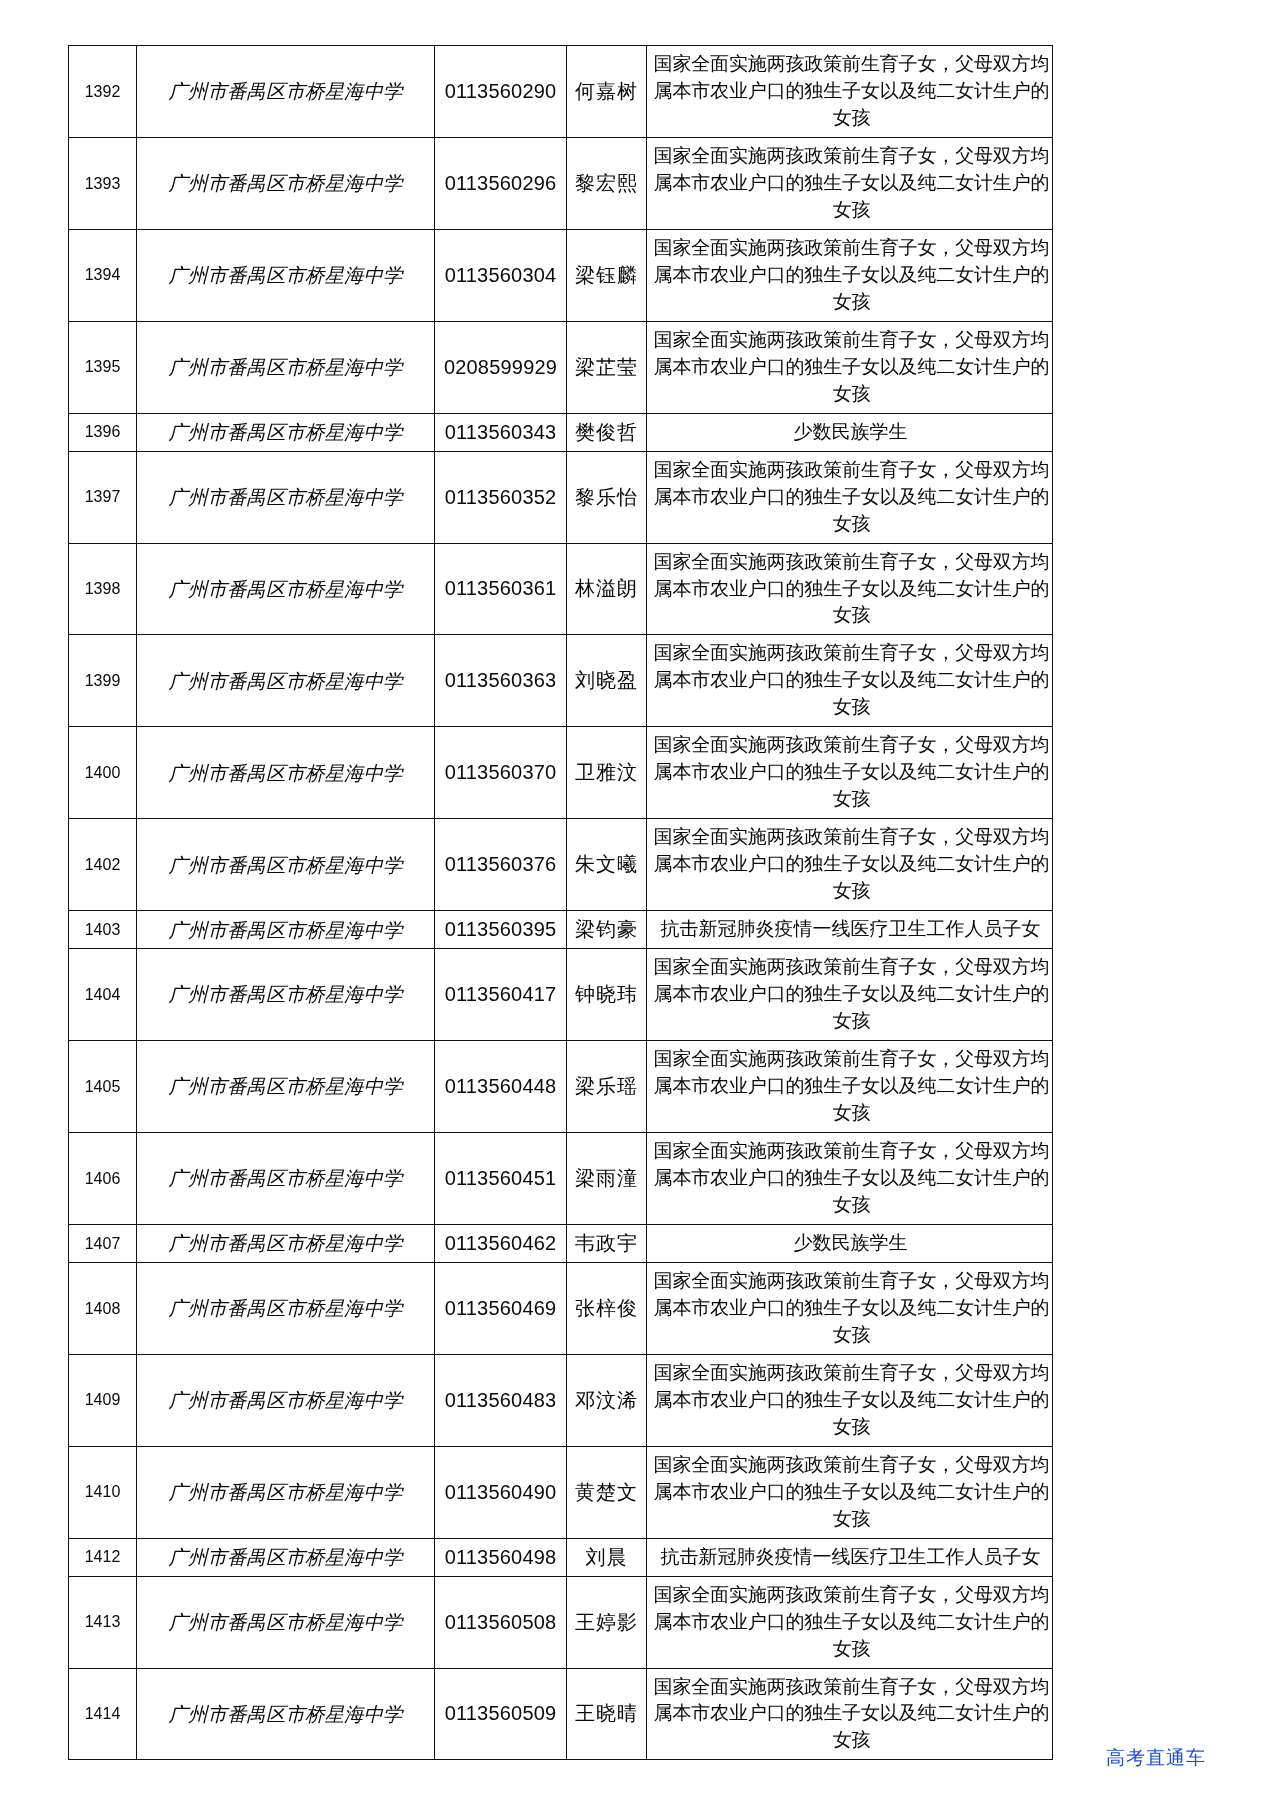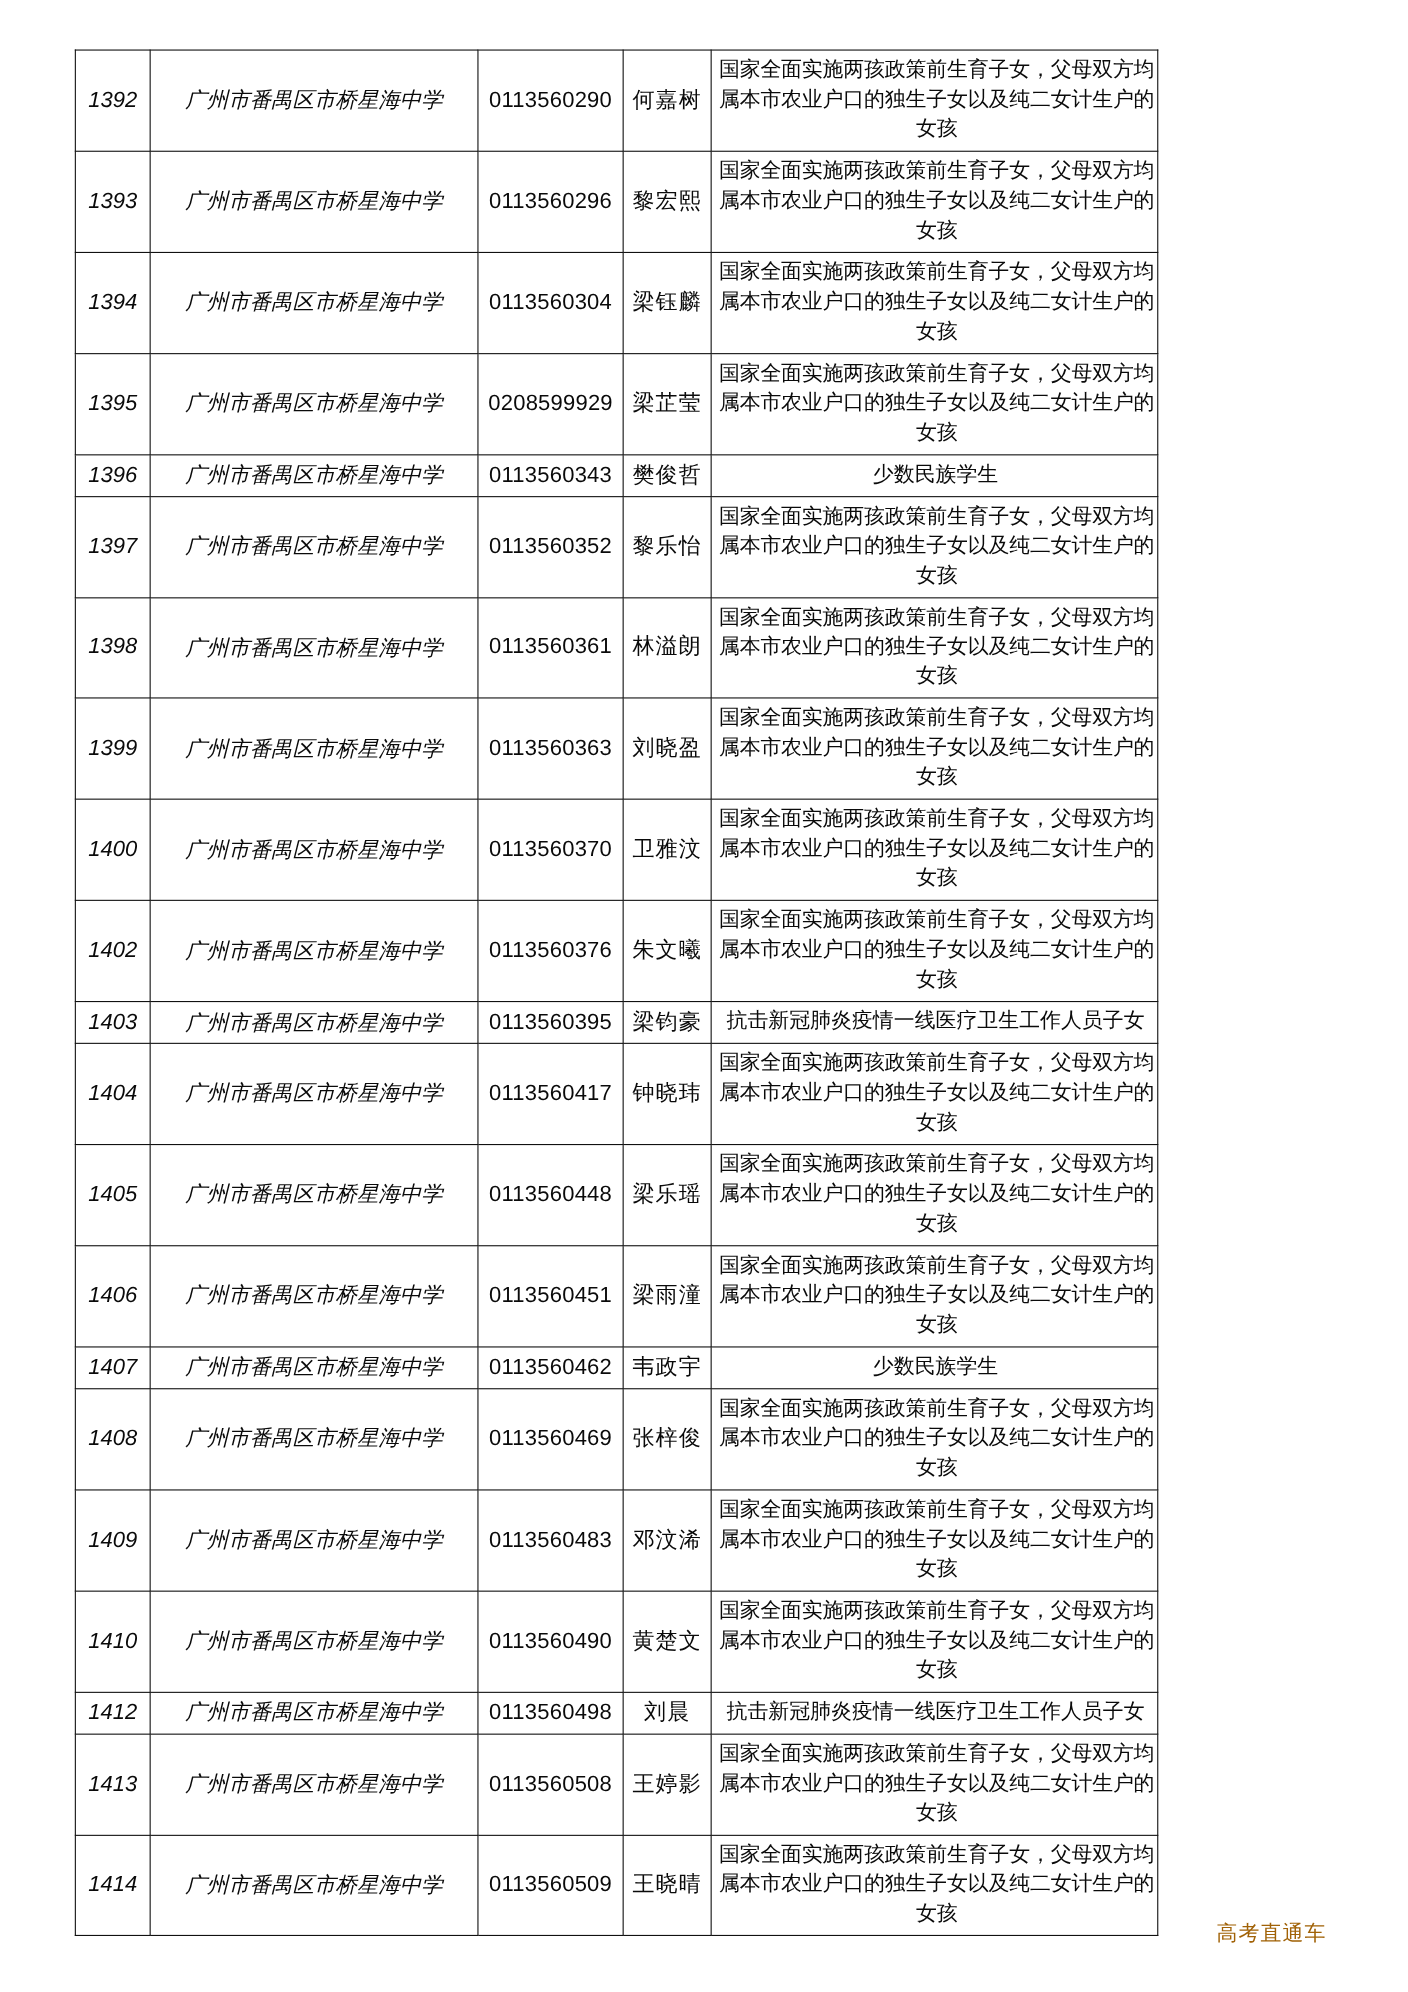--- a/index.html
+++ b/index.html
@@ -51,21 +51,21 @@
     display: flex;
     align-items: center;
     justify-content: center;
     min-height: 36px;
     padding: 5px 2px;
     font-size: 19px;
     line-height: 1.35;
     text-align: center;
     white-space: nowrap;
   }
-  .cell.idx   { font-size: 20px; font-style: italic; }
+  .cell.idx   { font-size: 16px; }
   .cell.school{ font-size: 19.5px; font-style: italic; }
   .cell.id    { font-size: 20px; letter-spacing: 0.2px; text-align: right; }
   .cell.name  { font-size: 20px; letter-spacing: 1px; }
   .cell.desc  {
     white-space: normal;
     padding: 5px 2px 5px 4px;
     font-size: 19px;
     line-height: 1.42;
     text-align: center;
   }
@@ -77,21 +77,21 @@
     letter-spacing: -0.15px;
   }
   tr.tall .cell { min-height: 73px; }
   tr.short .cell { min-height: 37px; }
 
   .watermark {
     position: absolute;
     right: 74px;
     bottom: 40px;
     font-size: 19px;
-    color: #a16207;
+    color: #1d4ed8;
     letter-spacing: 1px;
     font-family: "Liberation Sans", "DejaVu Sans", sans-serif;
   }
 </style>
 </head>
 <body>
 
 <div class="page">
 
   <div class="table-wrap">

